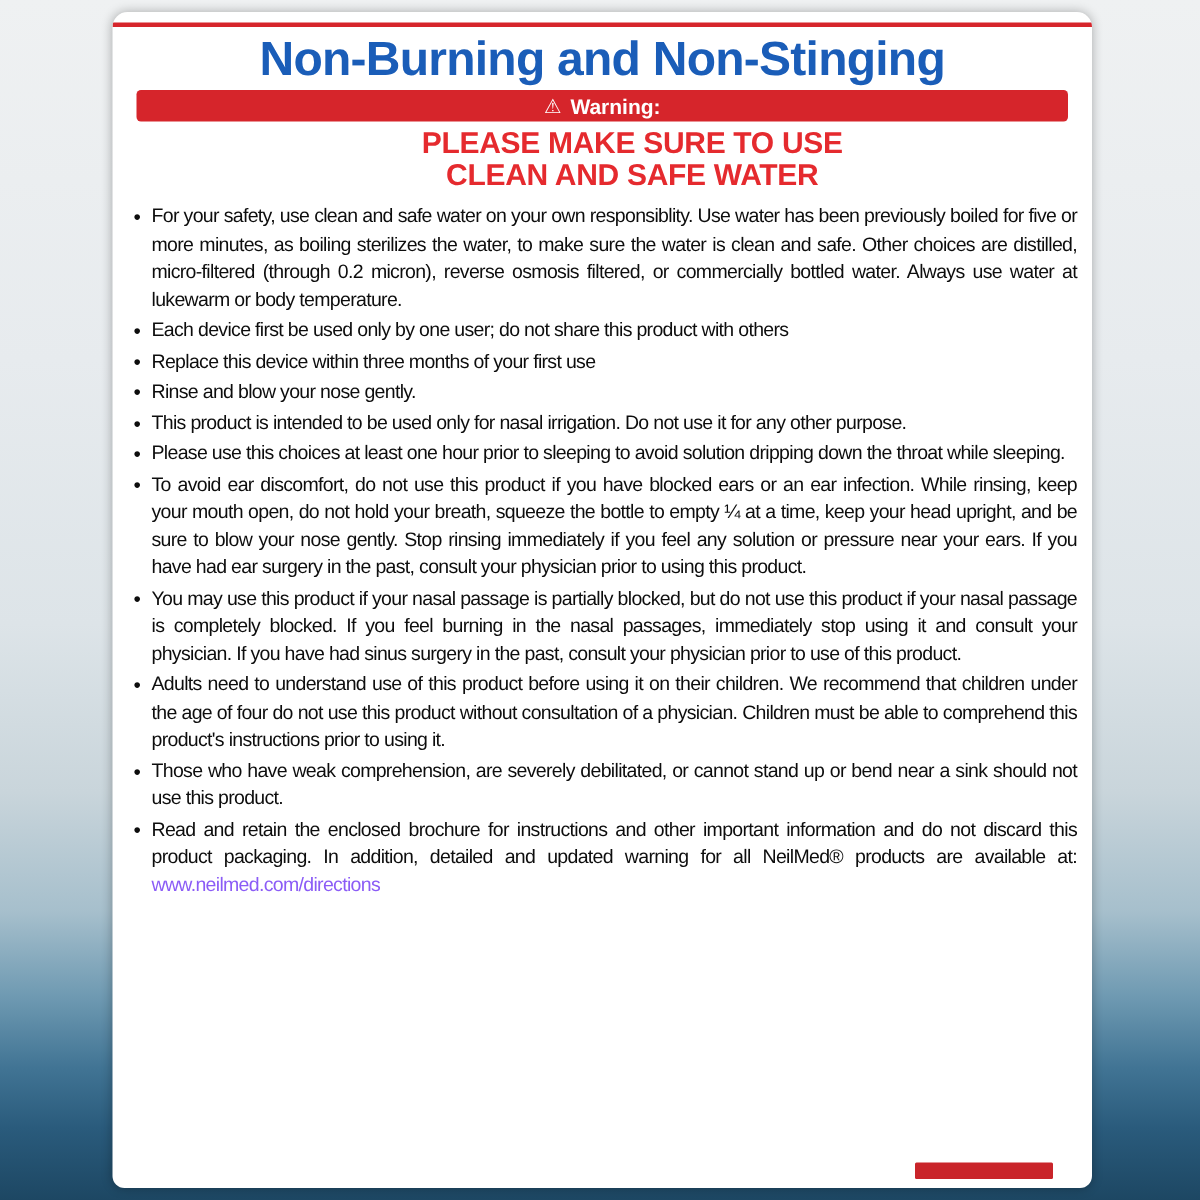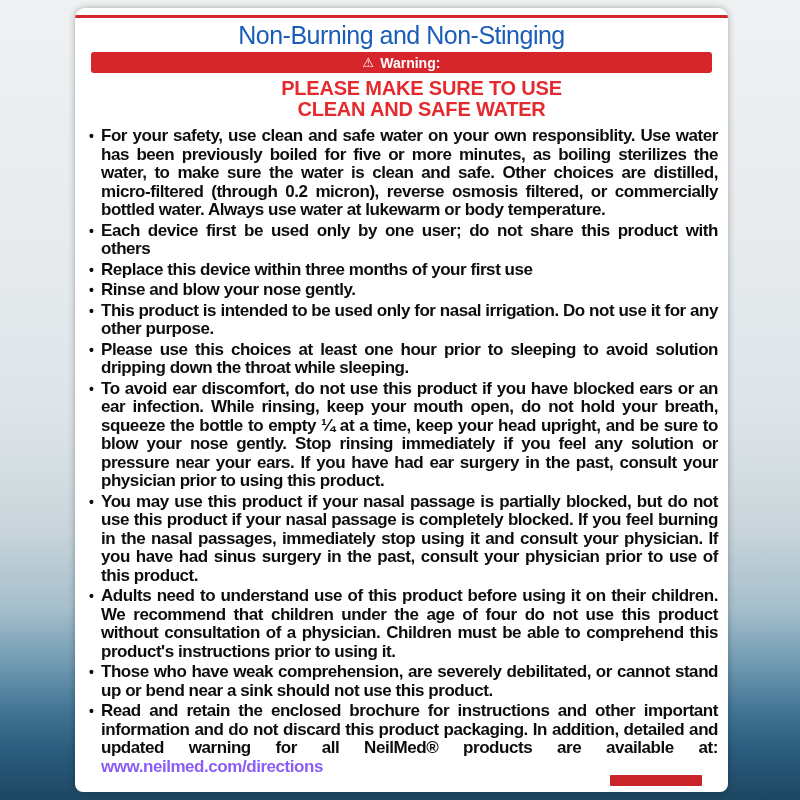--- a/index.html
+++ b/index.html
@@ -15,35 +15,35 @@
   }
   .label{
     position:absolute;left:75px;top:8px;width:653px;height:784px;
     background:#ffffff;border-radius:10px 10px 8px 8px;
     box-shadow:0 0 7px rgba(0,0,0,.30);
     overflow:hidden;
   }
   .top-line{height:3px;background:#d6252b;margin-top:7px;}
   .title{
     margin:3px 0 1px;text-align:center;
-    font-size:25px;font-weight:normal;color:#1a5db8;letter-spacing:-.5px;
+    font-size:32px;font-weight:bold;color:#1a5db8;letter-spacing:-.5px;
   }
   .warnbar{
     margin:2px 16px 5px;height:21px;background:#d6252b;border-radius:3px;
     display:flex;align-items:center;justify-content:center;gap:6px;
     color:#ffffff;font-weight:bold;font-size:14px;
   }
   .warn-icon{font-size:13px;line-height:1;}
   .subtitle{
     text-align:center;color:#e52a2e;font-weight:bold;
     font-size:20px;line-height:21px;margin-bottom:7px;letter-spacing:-.2px;padding-left:40px;
   }
   ul.bullets{
     margin:0;padding:0 10px 0 14px;list-style:none;
-    color:#0d0d0d;font-weight:bold;font-size:17px;line-height:18.5px;
+    color:#0d0d0d;font-weight:normal;font-size:13px;line-height:18.5px;
     letter-spacing:-.45px;text-align:justify;
   }
   ul.bullets li{position:relative;padding-left:12px;margin-bottom:2px;}
   ul.bullets li::before{
     content:"\2022";position:absolute;left:0;top:0;font-size:14px;
   }
   .link{color:#8b5cf6;text-decoration:none;cursor:pointer;margin-top:45px;}
   .red-strip{
     position:absolute;right:26px;bottom:6px;width:92px;height:11px;
     background:#c9242a;border-radius:1px;

